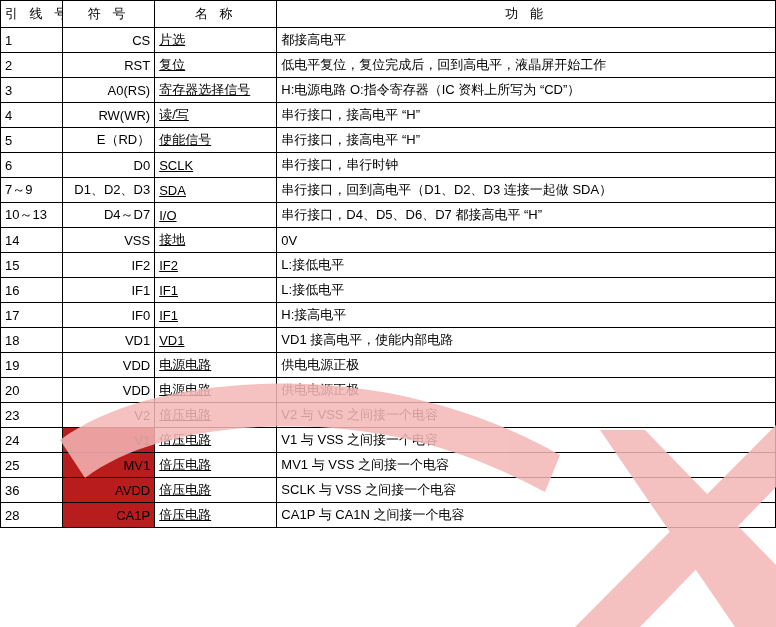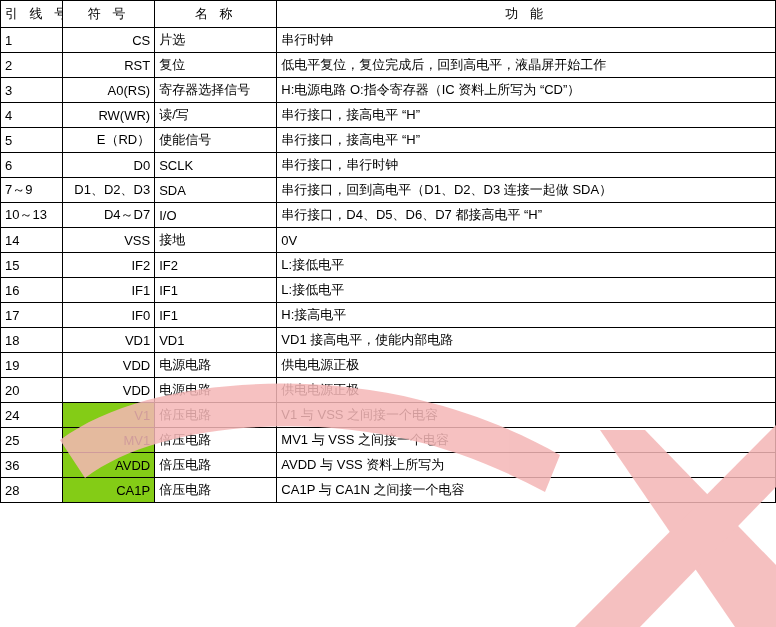--- a/index.html
+++ b/index.html
@@ -46,24 +46,24 @@
     font-weight: normal;
     letter-spacing: 4px;
     height: 22px;
   }
   col.c0 { width: 62px; }
   col.c1 { width: 92px; }
   col.c2 { width: 122px; }
   col.c3 { width: 498px; }
   td.col0 { text-align: left; padding-left: 4px; }
   td.col1 { text-align: right; }
-  td.col2 { text-align: left; padding-left: 6px; }
+  td.col2 { text-align: left; padding-left: 6px; text-decoration: underline; }
   td.col3 { text-align: left; padding-left: 6px; }
   tbody tr { height: 25px; }
-  .hl-blue { background: #84cc16; }
+  .hl-blue { background: #b91c1c; }
   .hl-red { color: #ff0000; }
 </style>
 </head>
 <body>
 
 <svg id="watermark" viewBox="0 0 776 627" xmlns="http://www.w3.org/2000/svg">
   <g fill="#f4b6b6" opacity="0.85">
     <path d="M 60 440 C 140 380 300 370 420 400 C 470 412 520 432 560 455 L 545 492 C 500 468 455 450 410 440 C 300 414 155 424 85 478 Z"></path>
     <path d="M 600 430 L 645 430 L 776 565 L 776 627 L 735 627 Z"></path>
     <path d="M 776 425 L 776 487 L 640 627 L 575 627 Z"></path>
@@ -83,21 +83,21 @@
       <th>符  号</th>
       <th>名  称</th>
       <th>功       能</th>
     </tr>
   </thead>
   <tbody id="table-body">
       <tr>
         <td class="col0">1</td>
         <td class="col1">CS</td>
         <td class="col2">片选</td>
-        <td class="col3">串行时钟</td>
+        <td class="col3">都接高电平</td>
       </tr>
       <tr>
         <td class="col0">2</td>
         <td class="col1">RST</td>
         <td class="col2">复位</td>
         <td class="col3">低电平复位，复位完成后，回到高电平，液晶屏开始工作</td>
       </tr>
       <tr>
         <td class="col0">3</td>
         <td class="col1">A0(RS)</td>
@@ -170,36 +170,42 @@
         <td class="col2">电源电路</td>
         <td class="col3">供电电源正极</td>
       </tr>
       <tr>
         <td class="col0">20</td>
         <td class="col1">VDD</td>
         <td class="col2">电源电路</td>
         <td class="col3">供电电源正极</td>
       </tr>
       <tr>
+        <td class="col0">23</td>
+        <td class="col1">V2</td>
+        <td class="col2">倍压电路</td>
+        <td class="col3 hl-red">V2 与 VSS 之间接一个电容</td>
+      </tr>
+      <tr>
         <td class="col0">24</td>
         <td class="col1 hl-blue">V1</td>
         <td class="col2">倍压电路</td>
         <td class="col3 hl-red">V1 与 VSS 之间接一个电容</td>
       </tr>
       <tr>
         <td class="col0">25</td>
         <td class="col1 hl-blue">MV1</td>
         <td class="col2">倍压电路</td>
         <td class="col3 hl-red">MV1 与 VSS 之间接一个电容</td>
       </tr>
       <tr>
         <td class="col0">36</td>
         <td class="col1 hl-blue">AVDD</td>
         <td class="col2">倍压电路</td>
-        <td class="col3 hl-red">AVDD 与 VSS 资料上所写为</td>
+        <td class="col3 hl-red">SCLK 与 VSS 之间接一个电容</td>
       </tr>
       <tr>
         <td class="col0">28</td>
         <td class="col1 hl-blue">CA1P</td>
         <td class="col2">倍压电路</td>
         <td class="col3">CA1P 与 CA1N 之间接一个电容</td>
       </tr>
     </tbody>
 </table>
 

